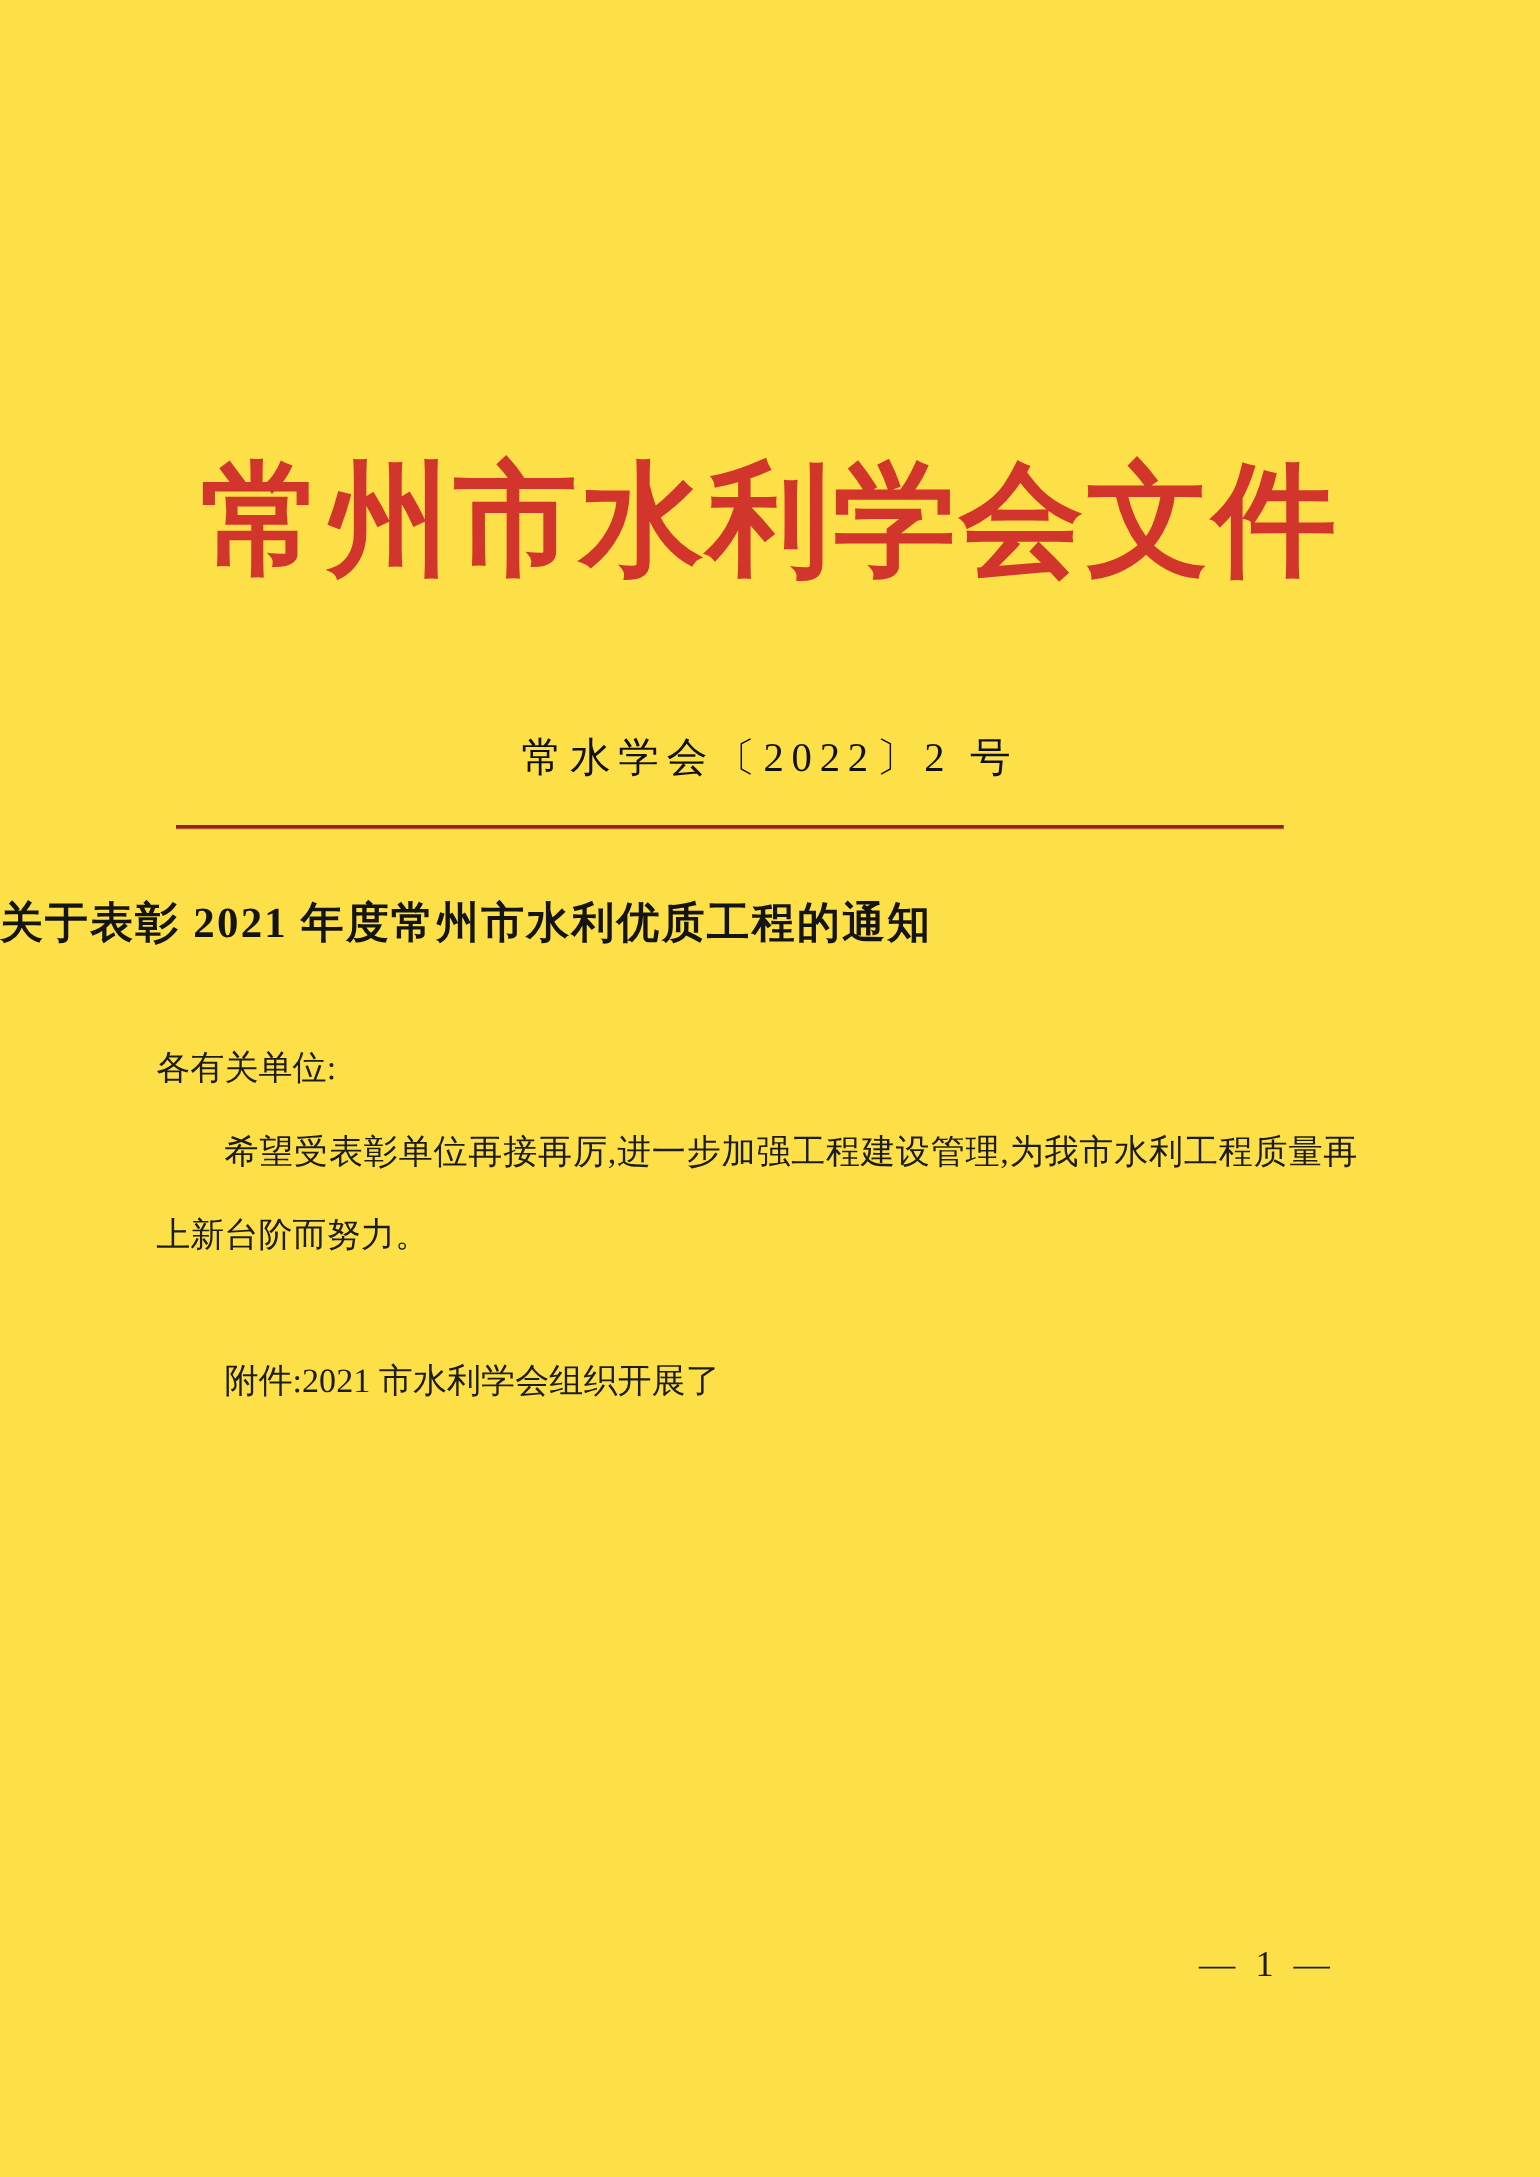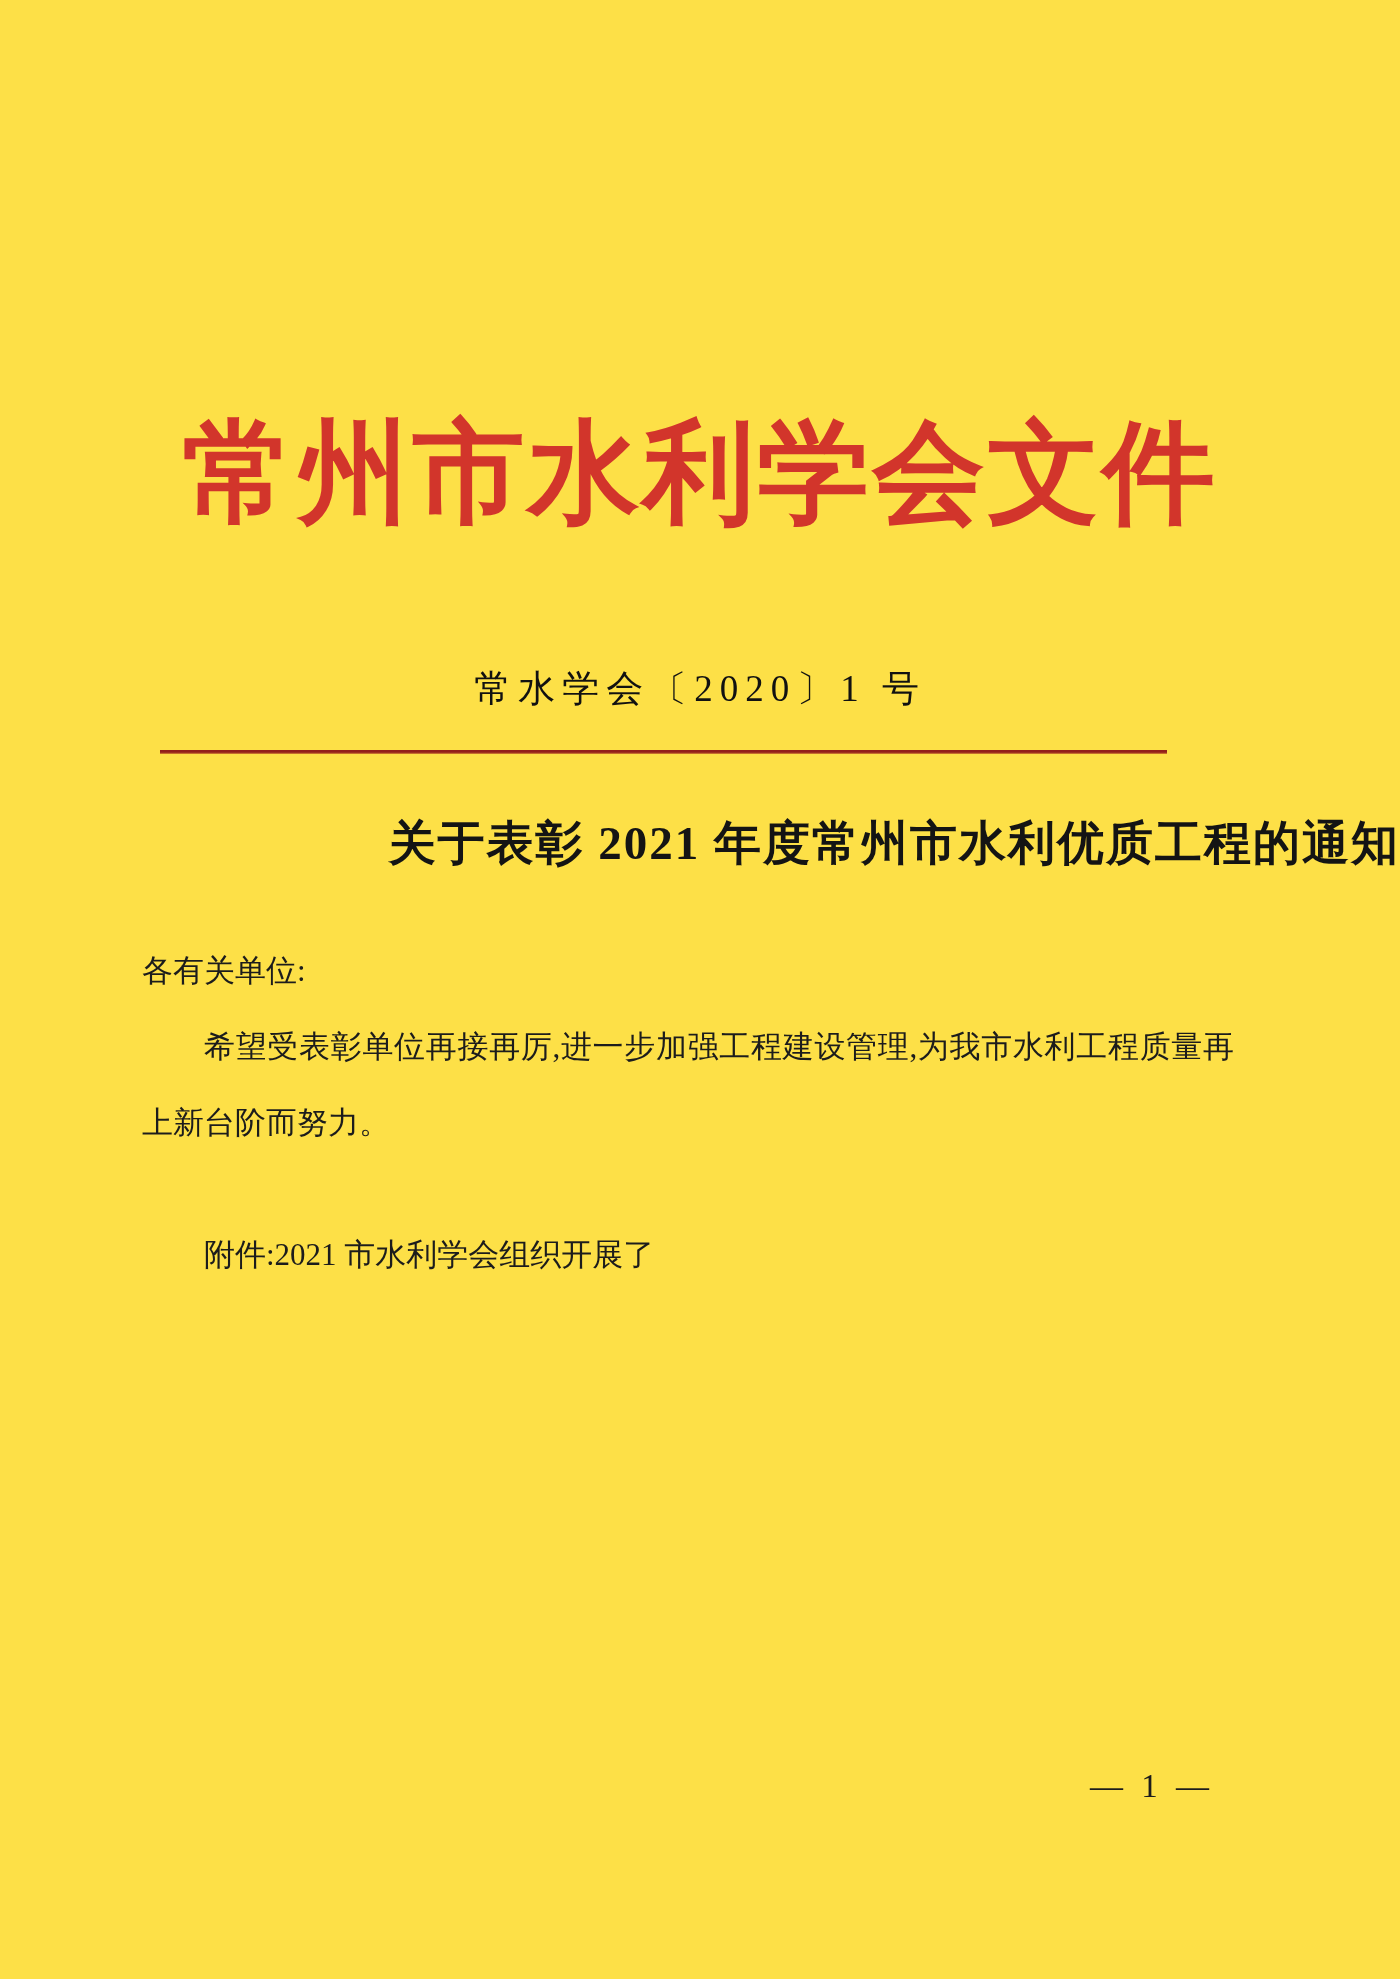--- a/index.html
+++ b/index.html
@@ -46,22 +46,22 @@
     width: 1007px;
     height: 4px;
     background: linear-gradient(to bottom, var(--rule_red, #93201a) 55%, var(--rule_orange, #d88b33));
   }
   .notice-title {
     position: absolute;
     top: 812px;
     left: 0;
     width: 100%;
     margin: 0;
-    text-align: right;
-    font-size: 47px;
+    text-align: left;
+    font-size: 39px;
     font-weight: bold;
     letter-spacing: 2px;
     color: #141414;
     white-space: nowrap;
   }
   .body-text {
     position: absolute;
     top: 933px;
     left: 142px;
     width: 1092px;
@@ -90,21 +90,21 @@
     white-space: nowrap;
   }
 </style>
 </head>
 <body>
 
 <div class="page">
 
   <div class="red-title">常州市水利学会文件</div>
 
-  <div class="doc-number">常水学会〔2020〕1 号</div>
+  <div class="doc-number">常水学会〔2022〕2 号</div>
 
   <div class="red-rule"></div>
 
   <h1 class="notice-title">关于表彰 2021 年度常州市水利优质工程的通知</h1>
 
   <div class="body-text">
     <p class="salutation">各有关单位:</p>
     <p>希望受表彰单位再接再厉,进一步加强工程建设管理,为我市水利工程质量再上新台阶而努力。</p>
     <p class="attachment">附件:2021 市水利学会组织开展了</p>
   </div>

